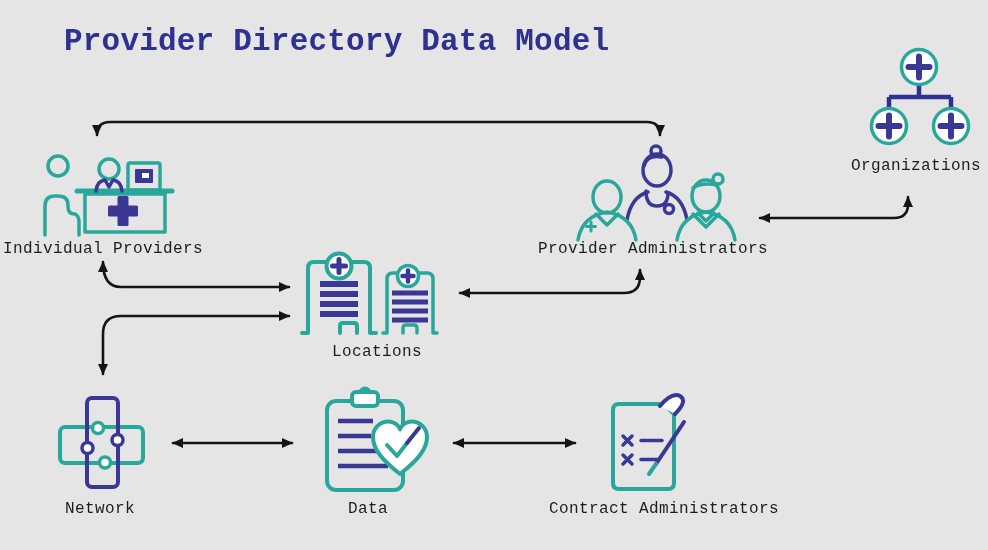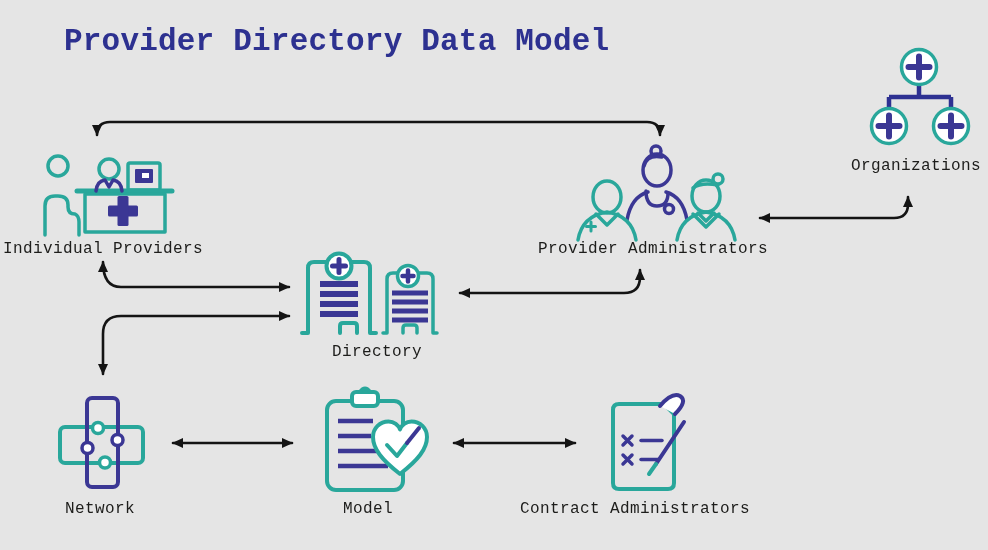--- a/index.html
+++ b/index.html
@@ -108,50 +108,50 @@
       <path d="M 88 85 H 92 L 92 31 Q 92 25 98 25 L 132 25 Q 138 25 138 31 L 138 85 H 142" stroke-width="3.5"></path>
       <path d="M 108 85 V 80 Q 108 77 111 77 L 119 77 Q 122 77 122 80 V 85" stroke-width="3.5"></path>
     </g>
     <path d="M 25 36 H 63 M 25 46 H 63 M 25 56 H 63 M 25 66 H 63" stroke="#3b3794" stroke-width="6"></path>
     <path d="M 97 45 H 133 M 97 54 H 133 M 97 63 H 133 M 97 72 H 133" stroke="#3b3794" stroke-width="5"></path>
     <circle cx="44" cy="18" r="12.5" fill="#fff" stroke="#29a79b" stroke-width="4"></circle>
     <path d="M 37.5 18 H 50.5 M 44 11.5 V 24.5" stroke="#3b3794" stroke-width="5" stroke-linecap="round"></path>
     <circle cx="113" cy="28" r="10.5" fill="#fff" stroke="#29a79b" stroke-width="3.5"></circle>
     <path d="M 107.5 28 H 118.5 M 113 22.5 V 33.5" stroke="#3b3794" stroke-width="4.5" stroke-linecap="round"></path>
   </svg>
-  <div class="node-label" style="left:267px; top:343px;">Directory</div>
+  <div class="node-label" style="left:267px; top:343px;">Locations</div>
 
   <svg class="icon" style="left:48px; top:392px;" width="100" height="105" viewBox="0 0 100 105">
     <rect x="12" y="35" width="83" height="36" rx="5" stroke="#29a79b" stroke-width="4" fill="none"></rect>
     <rect x="39" y="6" width="31" height="89" rx="5" stroke="#3b3794" stroke-width="4" fill="none"></rect>
     <circle cx="50" cy="36" r="5.5" fill="#fff" stroke="#29a79b" stroke-width="3.5"></circle>
     <circle cx="69.5" cy="48" r="5.5" fill="#fff" stroke="#3b3794" stroke-width="3.5"></circle>
     <circle cx="39.5" cy="56" r="5.5" fill="#fff" stroke="#3b3794" stroke-width="3.5"></circle>
     <circle cx="57" cy="70.5" r="5.5" fill="#fff" stroke="#29a79b" stroke-width="3.5"></circle>
   </svg>
   <div class="node-label" style="left:-10px; top:500px;">Network</div>
 
   <svg class="icon" style="left:316px; top:388px;" width="112" height="110" viewBox="0 0 112 110">
     <rect x="11" y="13" width="76" height="89" rx="9" stroke="#29a79b" stroke-width="4" fill="none"></rect>
     <rect x="36" y="4" width="26" height="14" rx="4" fill="#fff" stroke="#29a79b" stroke-width="4"></rect>
     <path d="M 44 4 Q 49 -3 54 4" stroke="#29a79b" stroke-width="4" fill="none" stroke-linecap="round"></path>
     <path d="M 22 33 H 57 M 22 48 H 55 M 22 63 H 70 M 22 78 H 72" stroke="#3b3794" stroke-width="4.5"></path>
     <path d="M 84 86 C 66 72 57 61 57 49 C 57 40 64 33.5 72.5 33.5 C 78 33.5 82.6 37 84 41.5 C 85.4 37 90 33.5 95.5 33.5 C 104 33.5 111 40 111 49 C 111 61 102 72 84 86 Z" fill="#fff" stroke="#29a79b" stroke-width="4" stroke-linejoin="round"></path>
     <path d="M 71 57 L 81 68 L 91 55" stroke="#29a79b" stroke-width="4" fill="none" stroke-linecap="round" stroke-linejoin="round"></path>
     <path d="M 91 55 L 103 40" stroke="#3b3794" stroke-width="4" fill="none" stroke-linecap="round"></path>
   </svg>
-  <div class="node-label" style="left:258px; top:500px;">Model</div>
+  <div class="node-label" style="left:258px; top:500px;">Data</div>
 
   <svg class="icon" style="left:598px; top:394px;" width="100" height="100" viewBox="0 0 100 100">
     <path d="M 66 10 H 21 Q 15 10 15 16 V 89 Q 15 95 21 95 H 70 Q 76 95 76 89 V 20 L 66 10" stroke="#29a79b" stroke-width="4" fill="none" stroke-linecap="round" stroke-linejoin="round"></path>
     <path d="M 62 12 Q 74 -2 82 2 Q 90 7 77 20" stroke="#3b3794" stroke-width="4" fill="#fff" stroke-linecap="round" stroke-linejoin="round"></path>
     <g stroke="#3b3794" stroke-width="3.5" fill="none" stroke-linecap="round">
       <path d="M 25 42 l 9 9 M 34 42 l -9 9"></path>
       <path d="M 25 61 l 9 9 M 34 61 l -9 9"></path>
       <path d="M 43 46.5 H 64"></path>
       <path d="M 43 65.5 H 60"></path>
     </g>
     <path d="M 86 28 L 58 70" stroke="#3b3794" stroke-width="4" fill="none" stroke-linecap="round"></path>
     <path d="M 58 70 L 51 80" stroke="#29a79b" stroke-width="4" fill="none" stroke-linecap="round"></path>
   </svg>
-  <div class="node-label" style="left:520px; top:500px;">Contract Administrators</div>
+  <div class="node-label" style="left:549px; top:500px;">Contract Administrators</div>
 
 </div>
 
 </body></html>

